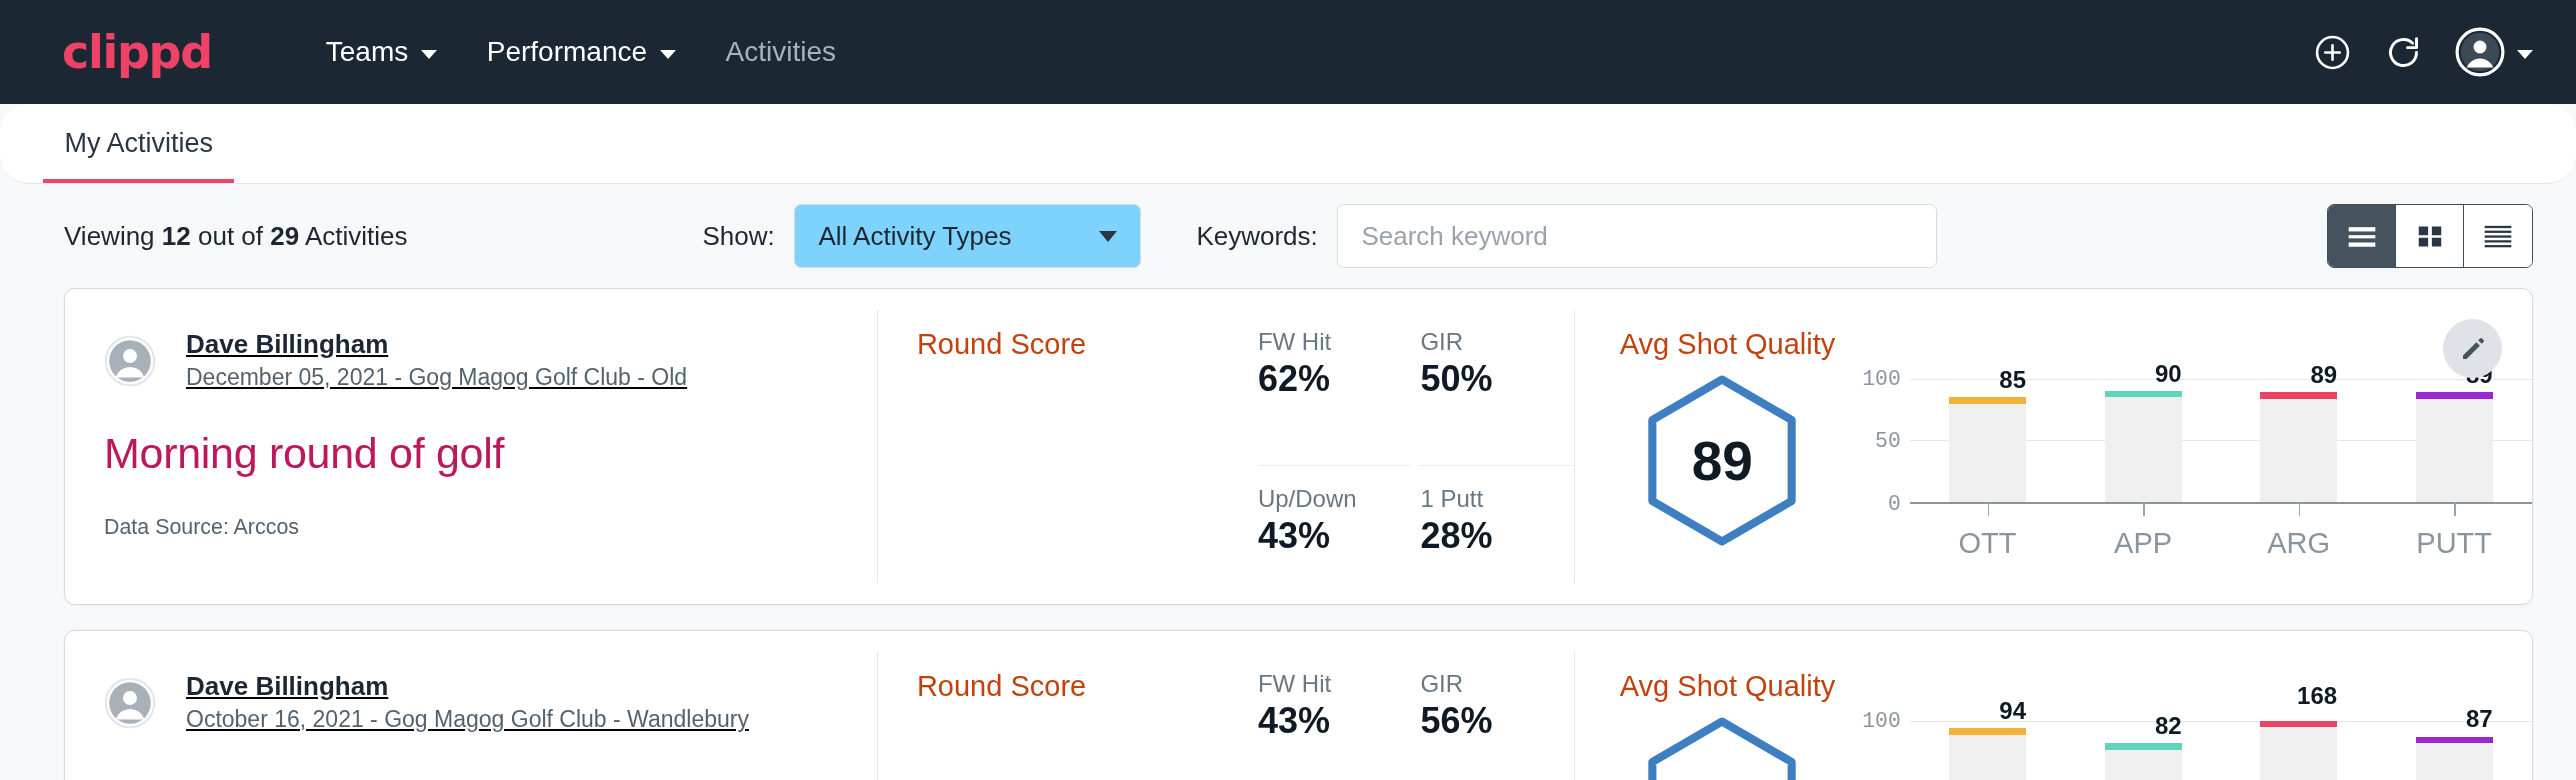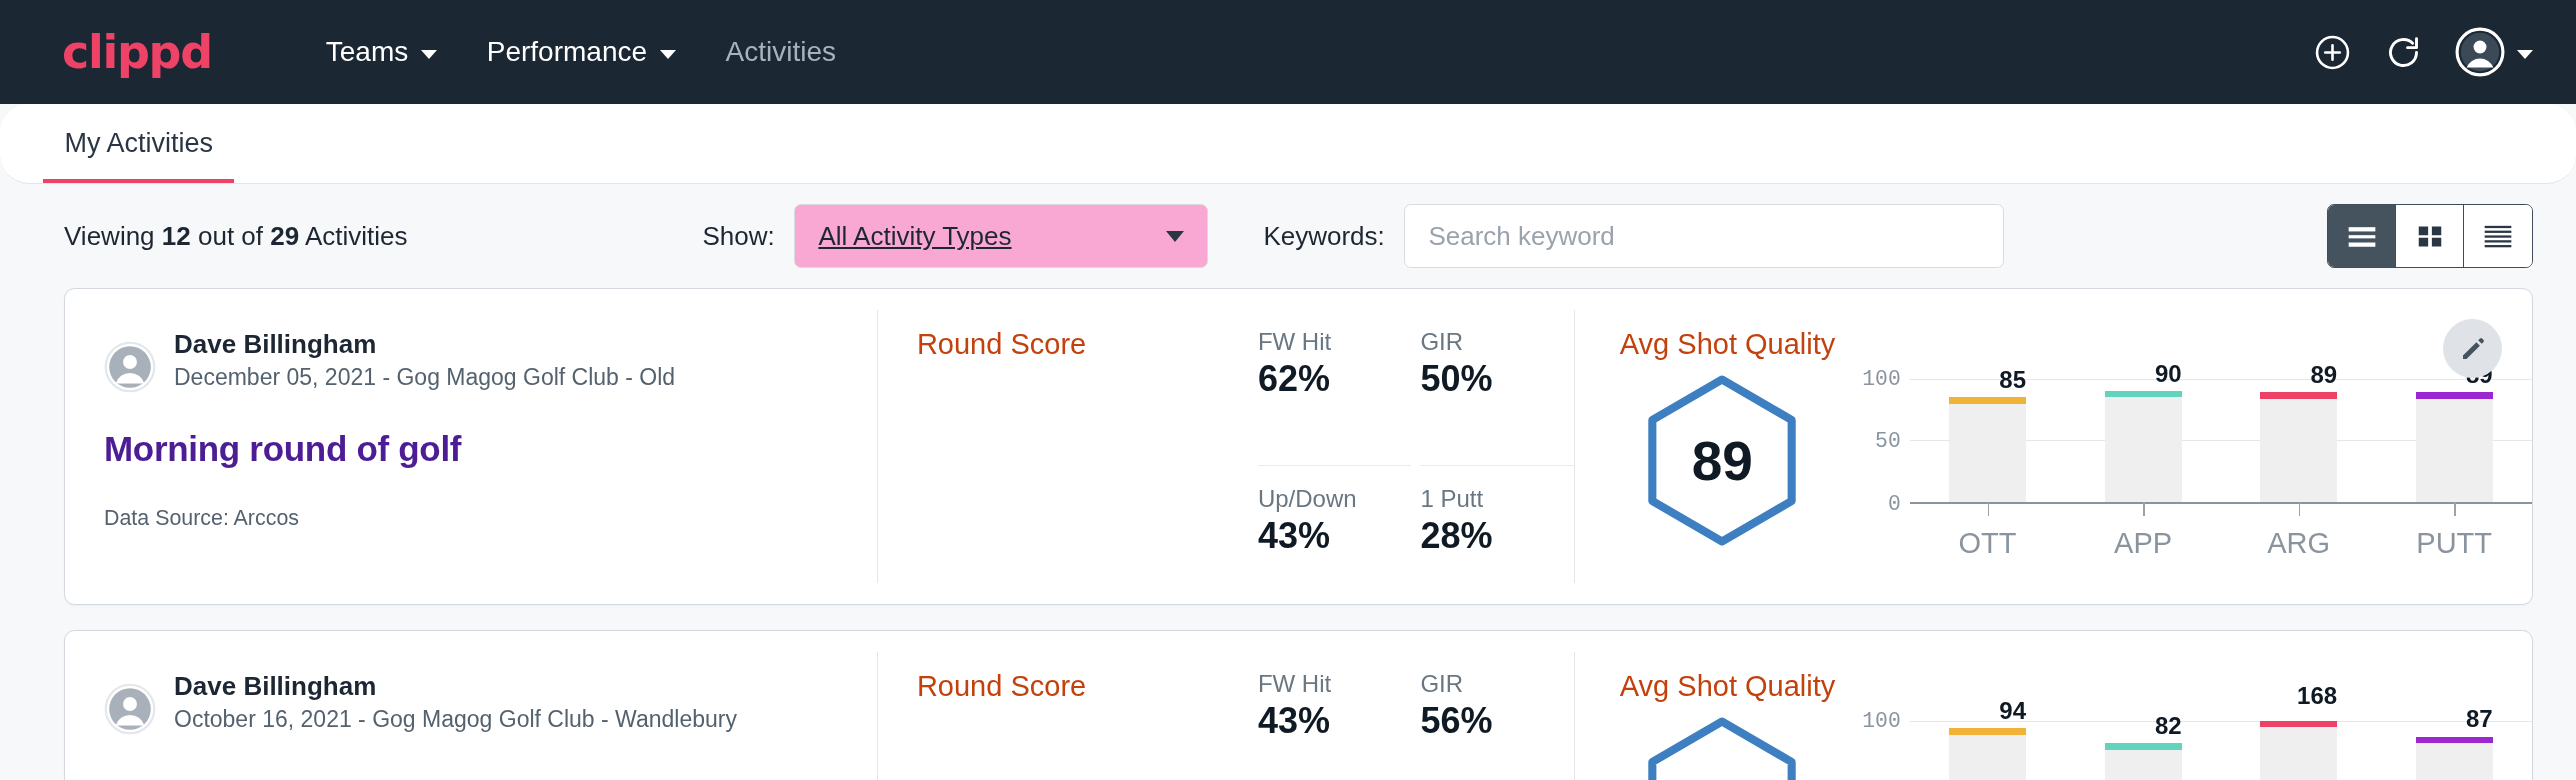--- a/index.html
+++ b/index.html
@@ -79,29 +79,28 @@
     display: flex;
     align-items: center;
     padding: 0 43px 0 64px;
     background: #f7f8fa;
   }
   .viewing { font-size: 26px; color: #1d2733; }
   .viewing b { font-weight: 700; }
   .filter-group { display: flex; align-items: center; gap: 19.6px; }
   .filter-label { font-size: 26px; color: #1d2733; }
   .select {
-    width: 414px; height: 64px;
-    background: #f9a8d4;
+    width: 347px; height: 64px;
+    background: #7dd3fc;
     border: 0.9px solid #d7dce1;
     border-radius: 7.1px;
     display: flex; align-items: center;
     padding: 0 23px;
     font-size: 26px; color: #1d2733;
     position: relative;
-    text-decoration: underline;
   }
   .select .chev {
     margin-left: auto;
     width: 0; height: 0;
     border-left: 9.8px solid transparent;
     border-right: 9.8px solid transparent;
     border-top: 11.6px solid #2a3644;
   }
   .search {
     width: 600px; height: 64px;
@@ -137,24 +136,24 @@
     border: 0.9px solid #d3d9df;
     border-radius: 10.7px;
     height: 317px;
     display: flex;
     position: relative;
     margin-bottom: 25px;
     box-shadow: 0 0.9px 1.8px rgba(0,0,0,0.04);
   }
 
   .col-left { width: 812px; padding: 39px 0 0 39px; }
-  .who { display: flex; align-items: flex-end; gap: 18px; }
+  .who { display: flex; align-items: center; gap: 30px; text-decoration: underline; }
   .who-txt .name { font-size: 26px; font-weight: 700; color: #1d2733; line-height: 1.28; }
   .who-txt .meta { font-size: 23px; color: #54626f; line-height: 1.4; }
-  .card-title { font-size: 35px; font-weight: 700; color: #4c1d95; margin-top: 36px; letter-spacing: -0.3px; }
+  .card-title { font-size: 43px; font-weight: 400; color: #be185d; margin-top: 36px; letter-spacing: -0.3px; }
   .datasource { font-size: 21.4px; color: #54626f; margin-top: 37px; }
 
   .divider { width: 0.9px; background: #e3e7eb; margin: 21.4px 0; }
 
   .col-score { width: 357px; padding: 39px 0 0 39px; }
   .sect-label { font-size: 29px; color: #c2410c; }
   .score-row { display: flex; align-items: flex-end; margin-top: 9px; }
   .big-score {
     font-size: 107px;
     font-weight: 700;

